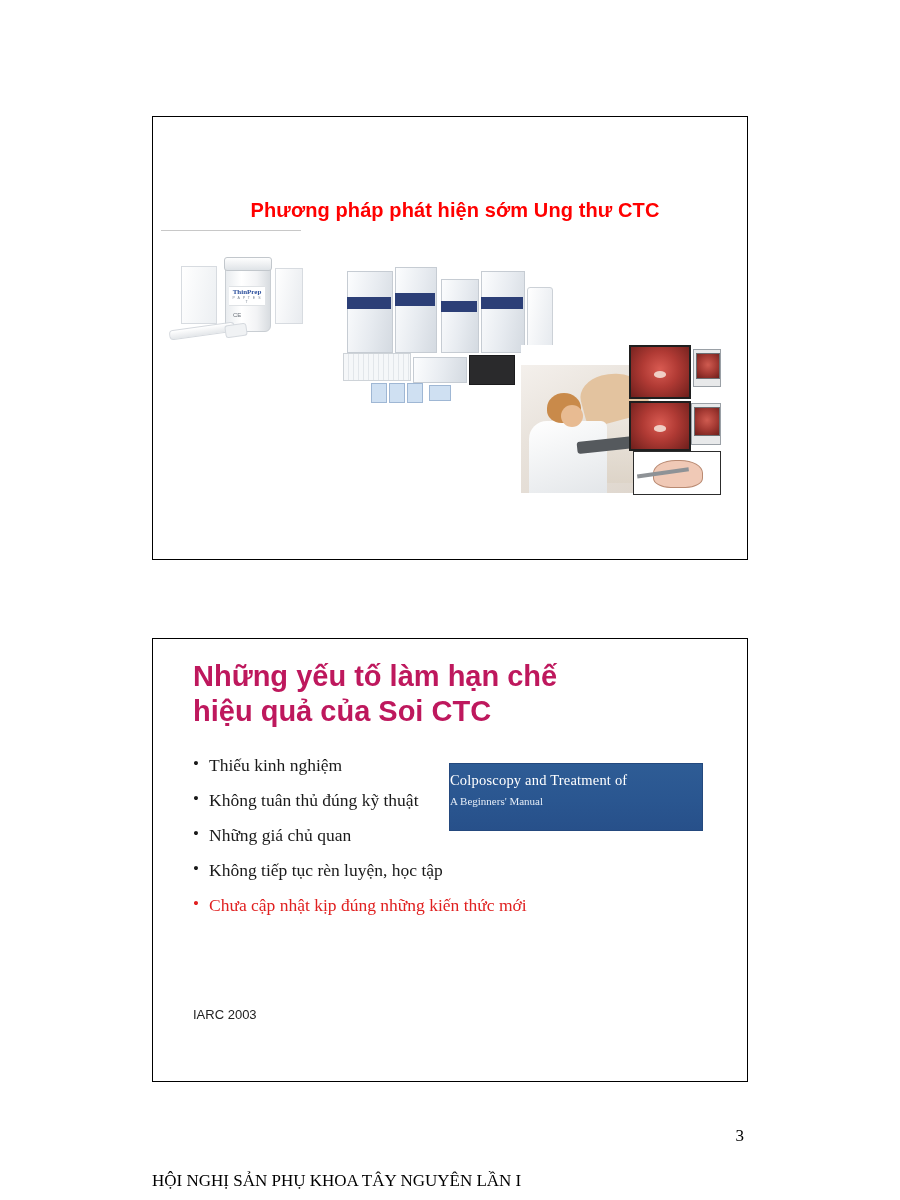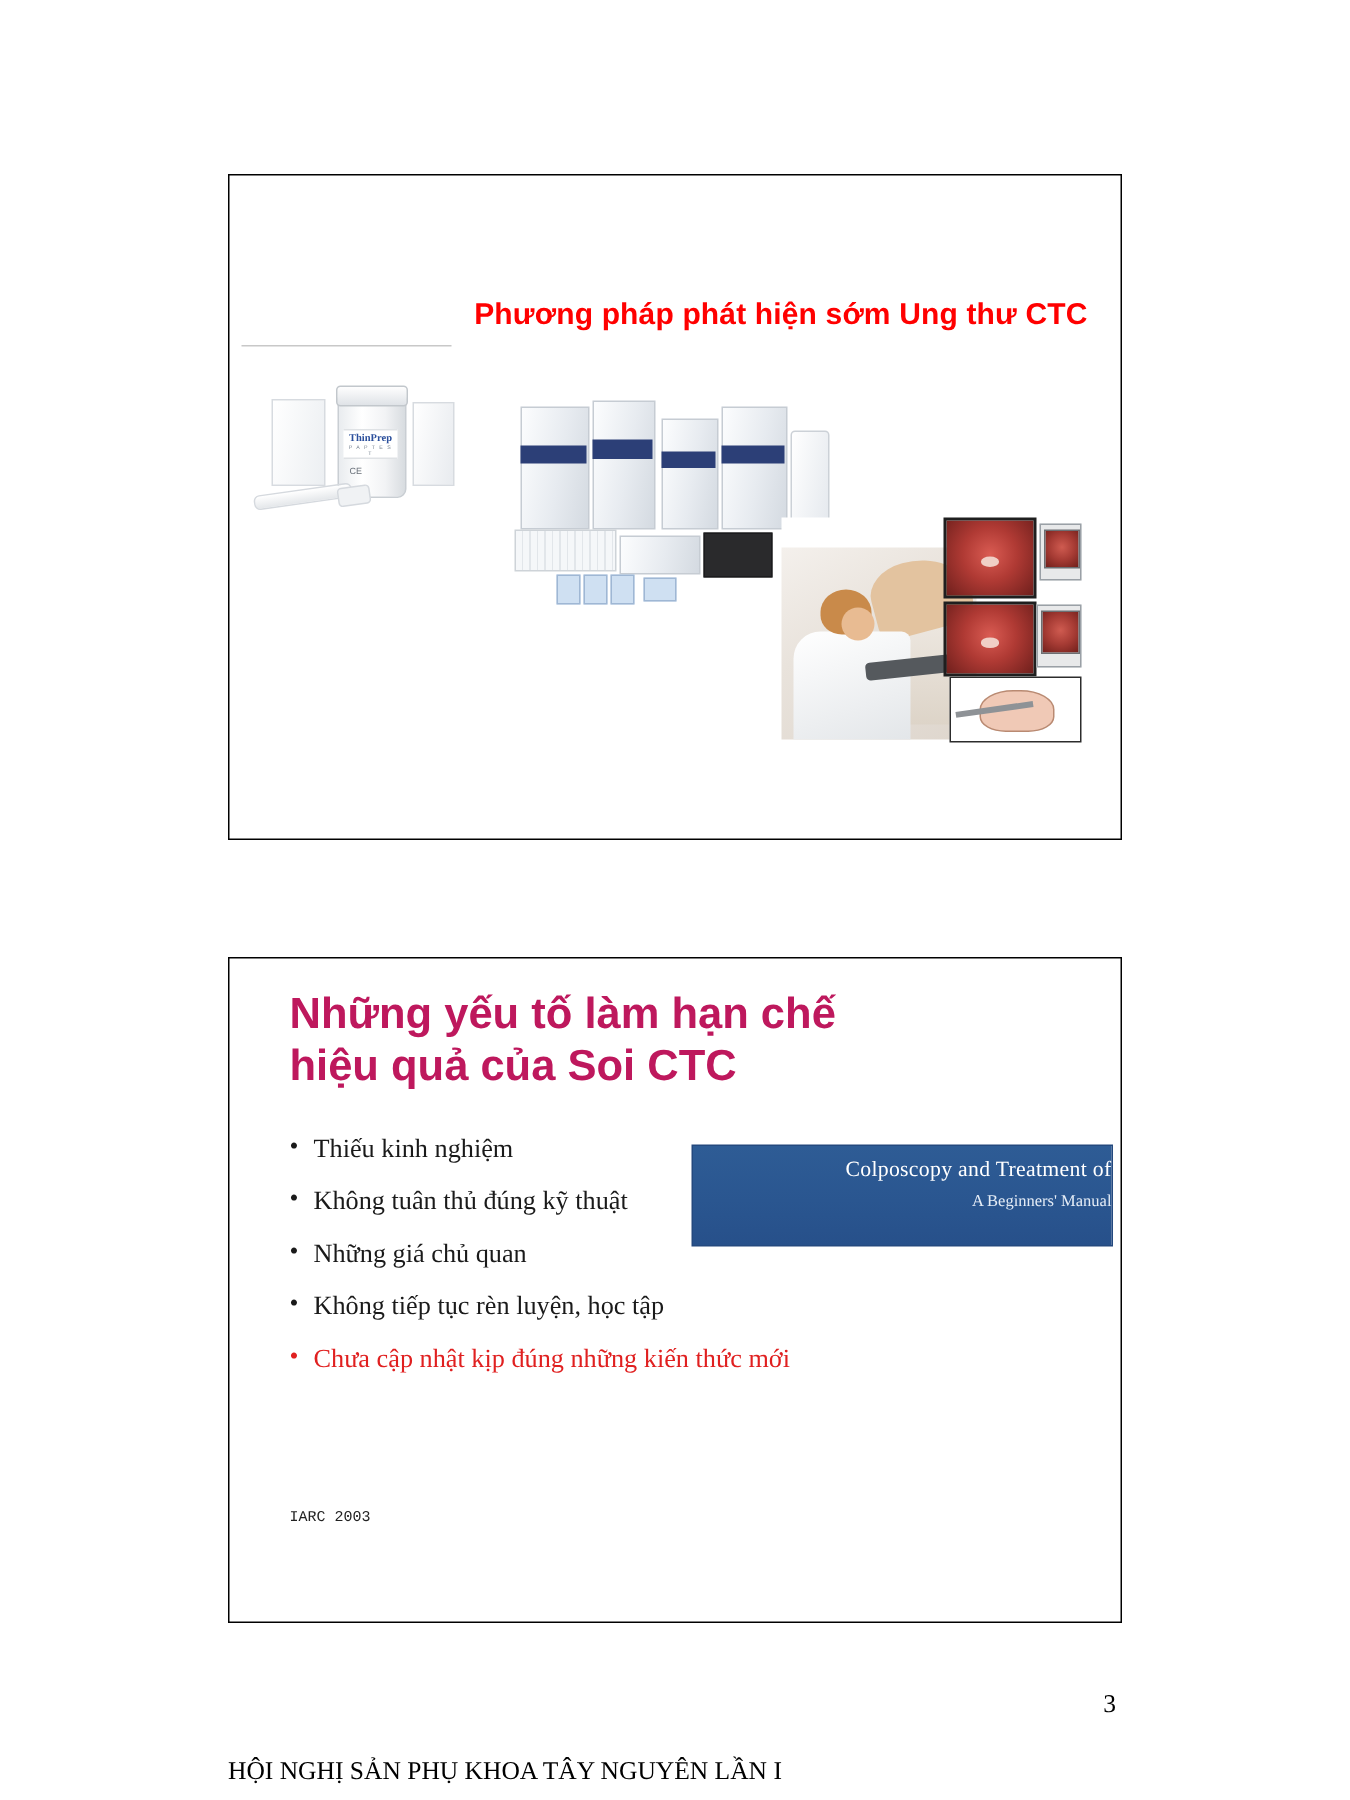--- a/index.html
+++ b/index.html
@@ -39,21 +39,21 @@
     width: 596px;
     height: 444px;
   }
 
   
   .s1-title {
     position: absolute;
     left: 32px;
     top: 82px;
     width: 540px;
-    text-align: right;
+    text-align: center;
     color: #ff0000;
     font-family: "Liberation Sans", sans-serif;
     font-weight: bold;
     font-size: 20px;
     letter-spacing: 0.1px;
     white-space: nowrap;
   }
   .s1-rule {
     position: absolute;
     left: 8px;
@@ -373,36 +373,36 @@
     top: -1px;
     font-size: 17px;
   }
   .bullet.accent {
     color: #e02020;
   }
   .s2-source {
     position: absolute;
     left: 40px;
     top: 368px;
-    font-family: Liberation Mono, monospace;
-    font-size: 10px;
+    font-family: Liberation Sans, sans-serif;
+    font-size: 13px;
     color: #222222;
   }
 
   
   .book-cover {
     position: absolute;
-    left: 308px;
+    left: 296px;
     top: 124px;
-    width: 281px;
+    width: 254px;
     height: 68px;
     background: linear-gradient(180deg,#2e5c95 0%,#2a5690 55%,#27508a 100%);
     border: 1px solid #24497e;
     box-sizing: border-box;
-    text-align: right;
+    text-align: left;
     padding-top: 7px;
     overflow: hidden;
   }
   .book-line1, .book-line2 {
     font-family: "Liberation Serif", serif;
     font-size: 14.5px;
     color: #ffffff;
     line-height: 1.28;
     letter-spacing: 0.2px;
   }

